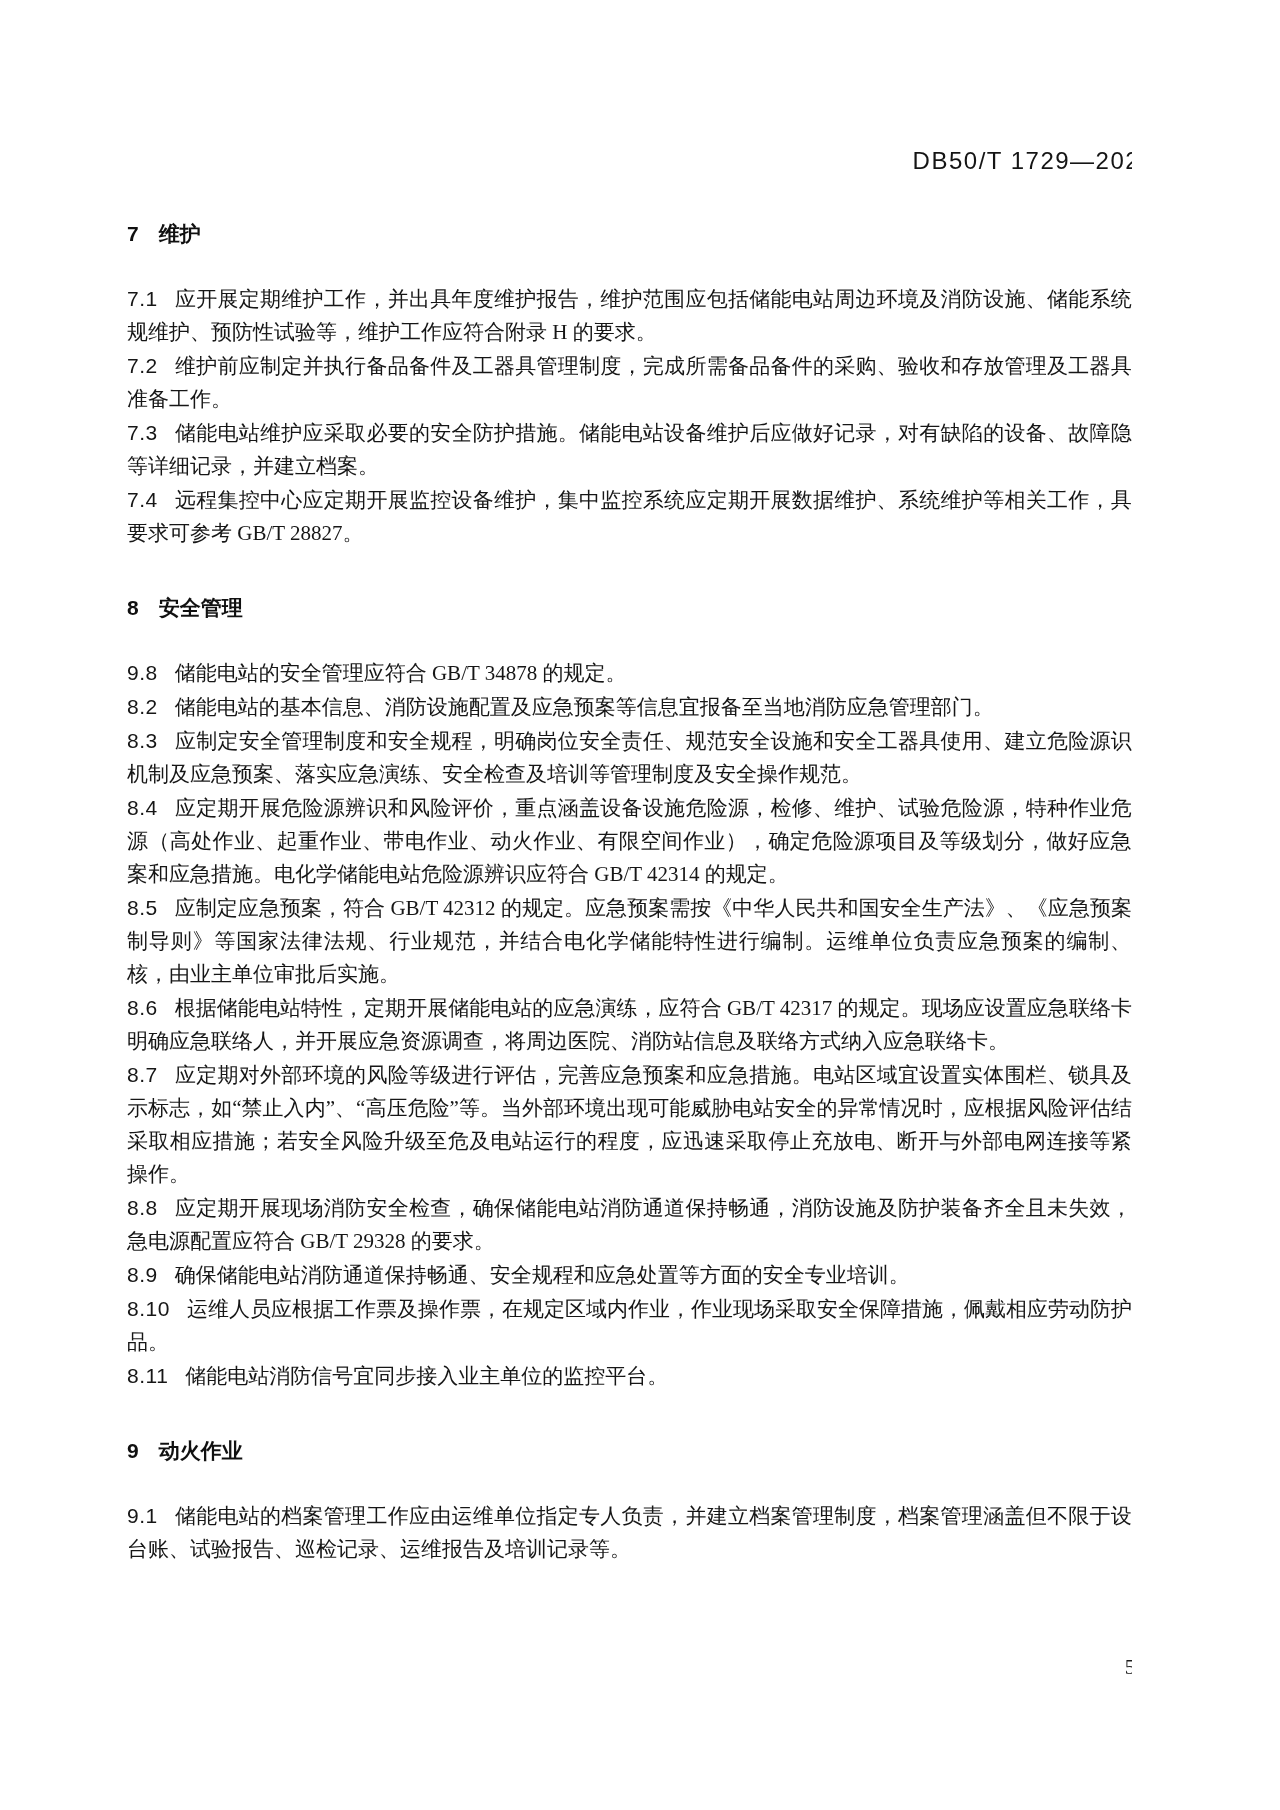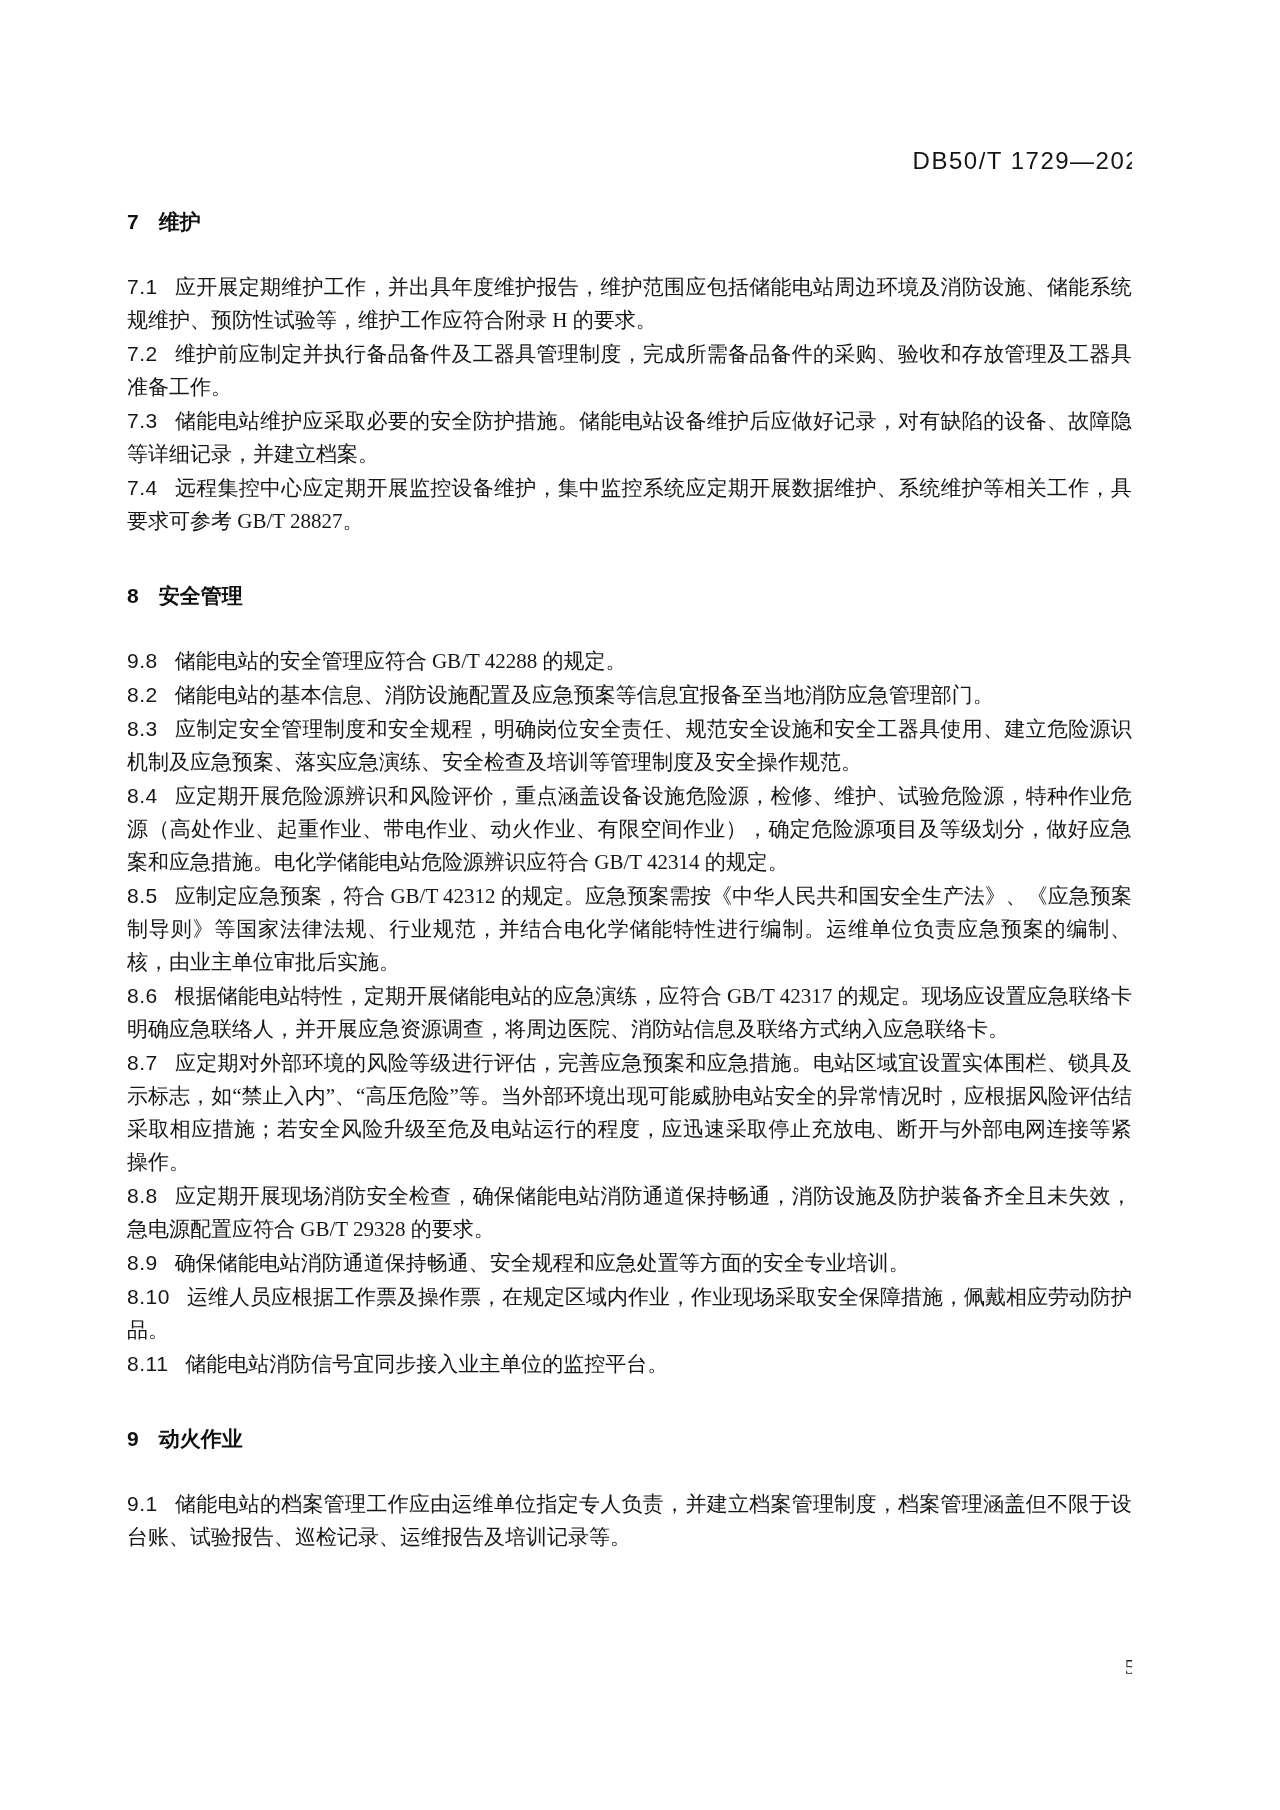--- a/index.html
+++ b/index.html
@@ -36,21 +36,21 @@
   }
   .section-heading {
     font-family: "Liberation Sans", "DejaVu Sans", sans-serif;
     font-weight: bold;
     font-size: 21px;
     line-height: 28px;
     margin: 44px 0 34px 0;
     color: #101010;
   }
   .section-heading.first {
-    margin-top: 0;
+    margin-top: 12px;
   }
   .section-heading .sec-num {
     margin-right: 20px;
   }
   .clause {
     font-size: 21px;
     line-height: 33px;
     text-align: justify;
     margin: 0;
     color: #161616;
@@ -82,21 +82,21 @@
 
     <h2 class="section-heading first"><span class="sec-num">7</span><span>维护</span></h2>
 
     <p class="clause"><span class="clause-num">7.1</span><span>应开展定期维护工作，并出具年度维护报告，维护范围应包括储能电站周边环境及消防设施、储能系统常规维护、预防性试验等，维护工作应符合附录 H 的要求。</span></p>
     <p class="clause"><span class="clause-num">7.2</span><span>维护前应制定并执行备品备件及工器具管理制度，完成所需备品备件的采购、验收和存放管理及工器具的准备工作。</span></p>
     <p class="clause"><span class="clause-num">7.3</span><span>储能电站维护应采取必要的安全防护措施。储能电站设备维护后应做好记录，对有缺陷的设备、故障隐患等详细记录，并建立档案。</span></p>
     <p class="clause"><span class="clause-num">7.4</span><span>远程集控中心应定期开展监控设备维护，集中监控系统应定期开展数据维护、系统维护等相关工作，具体要求可参考 GB/T 28827。</span></p>
 
     <h2 class="section-heading"><span class="sec-num">8</span><span>安全管理</span></h2>
 
-    <p class="clause"><span class="clause-num">9.8</span><span>储能电站的安全管理应符合 GB/T 42288 的规定。</span></p>
+    <p class="clause"><span class="clause-num">9.8</span><span>储能电站的安全管理应符合 GB/T 34878 的规定。</span></p>
     <p class="clause"><span class="clause-num">8.2</span><span>储能电站的基本信息、消防设施配置及应急预案等信息宜报备至当地消防应急管理部门。</span></p>
     <p class="clause"><span class="clause-num">8.3</span><span>应制定安全管理制度和安全规程，明确岗位安全责任、规范安全设施和安全工器具使用、建立危险源识别机制及应急预案、落实应急演练、安全检查及培训等管理制度及安全操作规范。</span></p>
     <p class="clause"><span class="clause-num">8.4</span><span>应定期开展危险源辨识和风险评价，重点涵盖设备设施危险源，检修、维护、试验危险源，特种作业危险源（高处作业、起重作业、带电作业、动火作业、有限空间作业），确定危险源项目及等级划分，做好应急预案和应急措施。电化学储能电站危险源辨识应符合 GB/T 42314 的规定。</span></p>
     <p class="clause"><span class="clause-num">8.5</span><span>应制定应急预案，符合 GB/T 42312 的规定。应急预案需按《中华人民共和国安全生产法》、《应急预案编制导则》等国家法律法规、行业规范，并结合电化学储能特性进行编制。运维单位负责应急预案的编制、审核，由业主单位审批后实施。</span></p>
     <p class="clause"><span class="clause-num">8.6</span><span>根据储能电站特性，定期开展储能电站的应急演练，应符合 GB/T 42317 的规定。现场应设置应急联络卡，明确应急联络人，并开展应急资源调查，将周边医院、消防站信息及联络方式纳入应急联络卡。</span></p>
     <p class="clause"><span class="clause-num">8.7</span><span>应定期对外部环境的风险等级进行评估，完善应急预案和应急措施。电站区域宜设置实体围栏、锁具及警示标志，如“禁止入内”、“高压危险”等。当外部环境出现可能威胁电站安全的异常情况时，应根据风险评估结果采取相应措施；若安全风险升级至危及电站运行的程度，应迅速采取停止充放电、断开与外部电网连接等紧急操作。</span></p>
     <p class="clause"><span class="clause-num">8.8</span><span>应定期开展现场消防安全检查，确保储能电站消防通道保持畅通，消防设施及防护装备齐全且未失效，应急电源配置应符合 GB/T 29328 的要求。</span></p>
     <p class="clause"><span class="clause-num">8.9</span><span>确保储能电站消防通道保持畅通、安全规程和应急处置等方面的安全专业培训。</span></p>
     <p class="clause"><span class="clause-num">8.10</span><span>运维人员应根据工作票及操作票，在规定区域内作业，作业现场采取安全保障措施，佩戴相应劳动防护用品。</span></p>
     <p class="clause"><span class="clause-num">8.11</span><span>储能电站消防信号宜同步接入业主单位的监控平台。</span></p>

